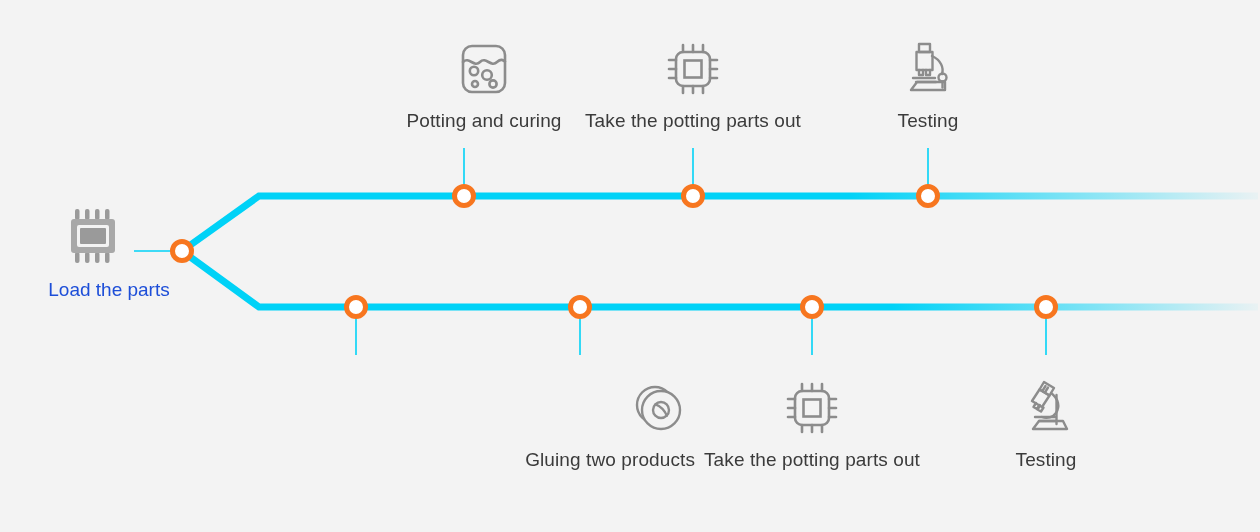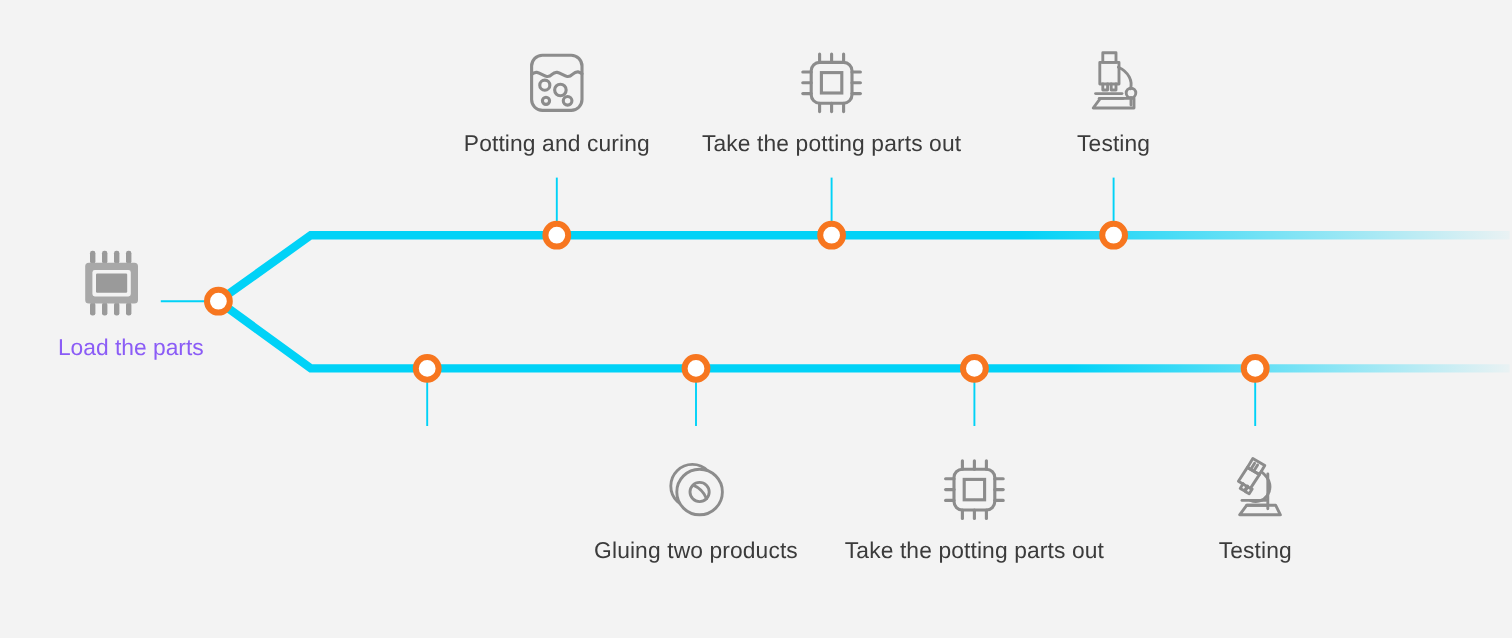--- a/index.html
+++ b/index.html
@@ -56,21 +56,21 @@
   .origin {
     position: absolute;
     display: flex;
     flex-direction: column;
     align-items: center;
     width: 210px;
     margin-left: -105px;
   }
   .origin .origin-label {
     font-size: 19px;
-    color: #8b5cf6;
+    color: #1d4ed8;
     white-space: nowrap;
     margin-top: 6px;
     margin-left: 32px;
   }
 </style>
 </head>
 <body>
 
 <div id="stage">
 
@@ -130,21 +130,21 @@
           <rect x="45" y="49" width="4.5" height="11" rx="2"></rect>
         </g>
         <rect x="11" y="16" width="44" height="34" rx="3" fill="#a8a8a8"></rect>
         <rect x="17" y="22" width="32" height="22" rx="2" fill="#f3f3f3"></rect>
         <rect x="20" y="25" width="26" height="16" rx="1" fill="#9a9a9a"></rect>
       </svg>
     </div>
     <div class="origin-label">Load the parts</div>
   </div>
 
-  <div class="step above" style="left:464px; top:32px;justify-content:center;">
+  <div class="step above" style="left:484px; top:32px;justify-content:center;">
     <div class="icon-box">
       <svg width="62" height="62" viewBox="0 0 62 62" xmlns="http://www.w3.org/2000/svg" fill="none" stroke="#8c8c8c" stroke-width="2.6">
         <rect x="10" y="8" width="42" height="46" rx="9"></rect>
         <path d="M10 24 C16 18, 21 30, 27 24 C33 18, 38 30, 44 24 C48 20.5, 50 22, 52 23.5" stroke-linecap="round"></path>
         <circle cx="21" cy="33" r="4.2"></circle>
         <circle cx="34" cy="37" r="4.8"></circle>
         <circle cx="22" cy="46" r="3"></circle>
         <circle cx="40" cy="46" r="3.6"></circle>
       </svg>
     </div>
@@ -187,21 +187,21 @@
         <path d="M35 18 C44 22, 47 30, 45 36"></path>
         <circle cx="45.5" cy="39.5" r="4"></circle>
         <path d="M45.5 43.5 v6"></path>
         <path d="M14 52 L20 44 h28 v8 Z"></path>
       </svg>
     </div>
     <div class="step-label">Testing</div>
   </div>
 
 
-  <div class="step below" style="left:580px; top:371px;">
+  <div class="step below" style="left:580px; top:371px;align-items:flex-end;">
     <div class="icon-box">
       <svg width="62" height="62" viewBox="0 0 62 62" xmlns="http://www.w3.org/2000/svg" fill="none" stroke="#8c8c8c" stroke-width="2.4">
         <circle cx="28" cy="28" r="18"></circle>
         <circle cx="34" cy="33" r="19" fill="#f3f3f3"></circle>
         <circle cx="34" cy="33" r="8"></circle>
         <path d="M28.7 27.3 C34 29.5, 37.6 33.2, 39.8 38.6" stroke-linecap="round"></path>
       </svg>
     </div>
     <div class="step-label">Gluing two products</div>
   </div>

